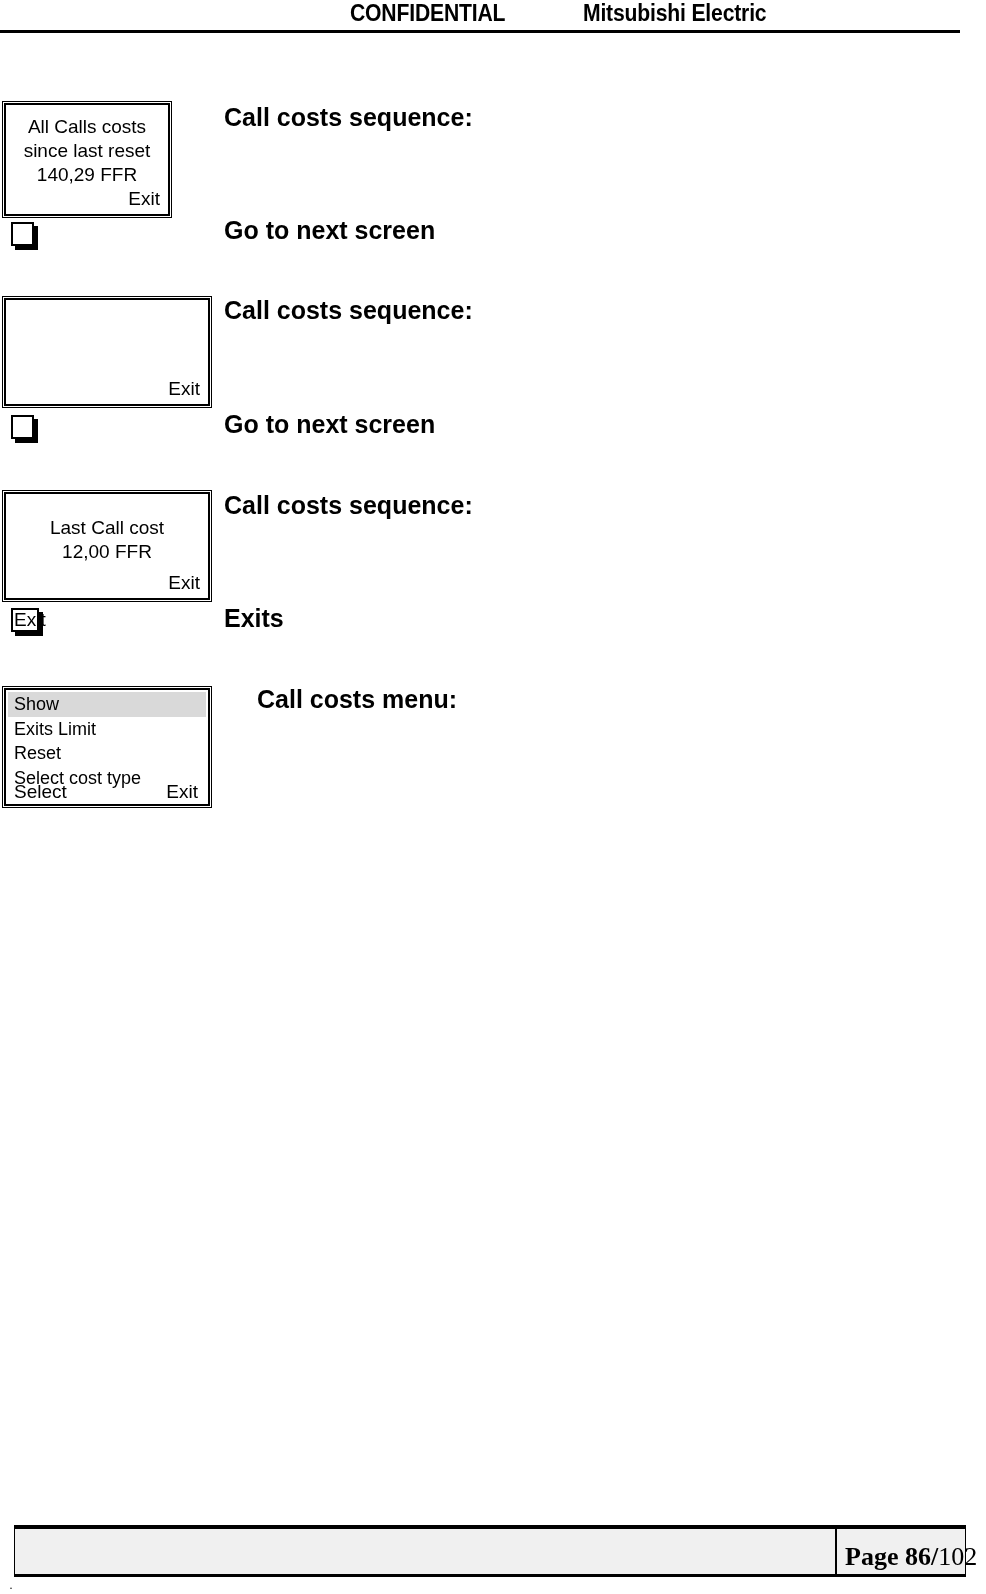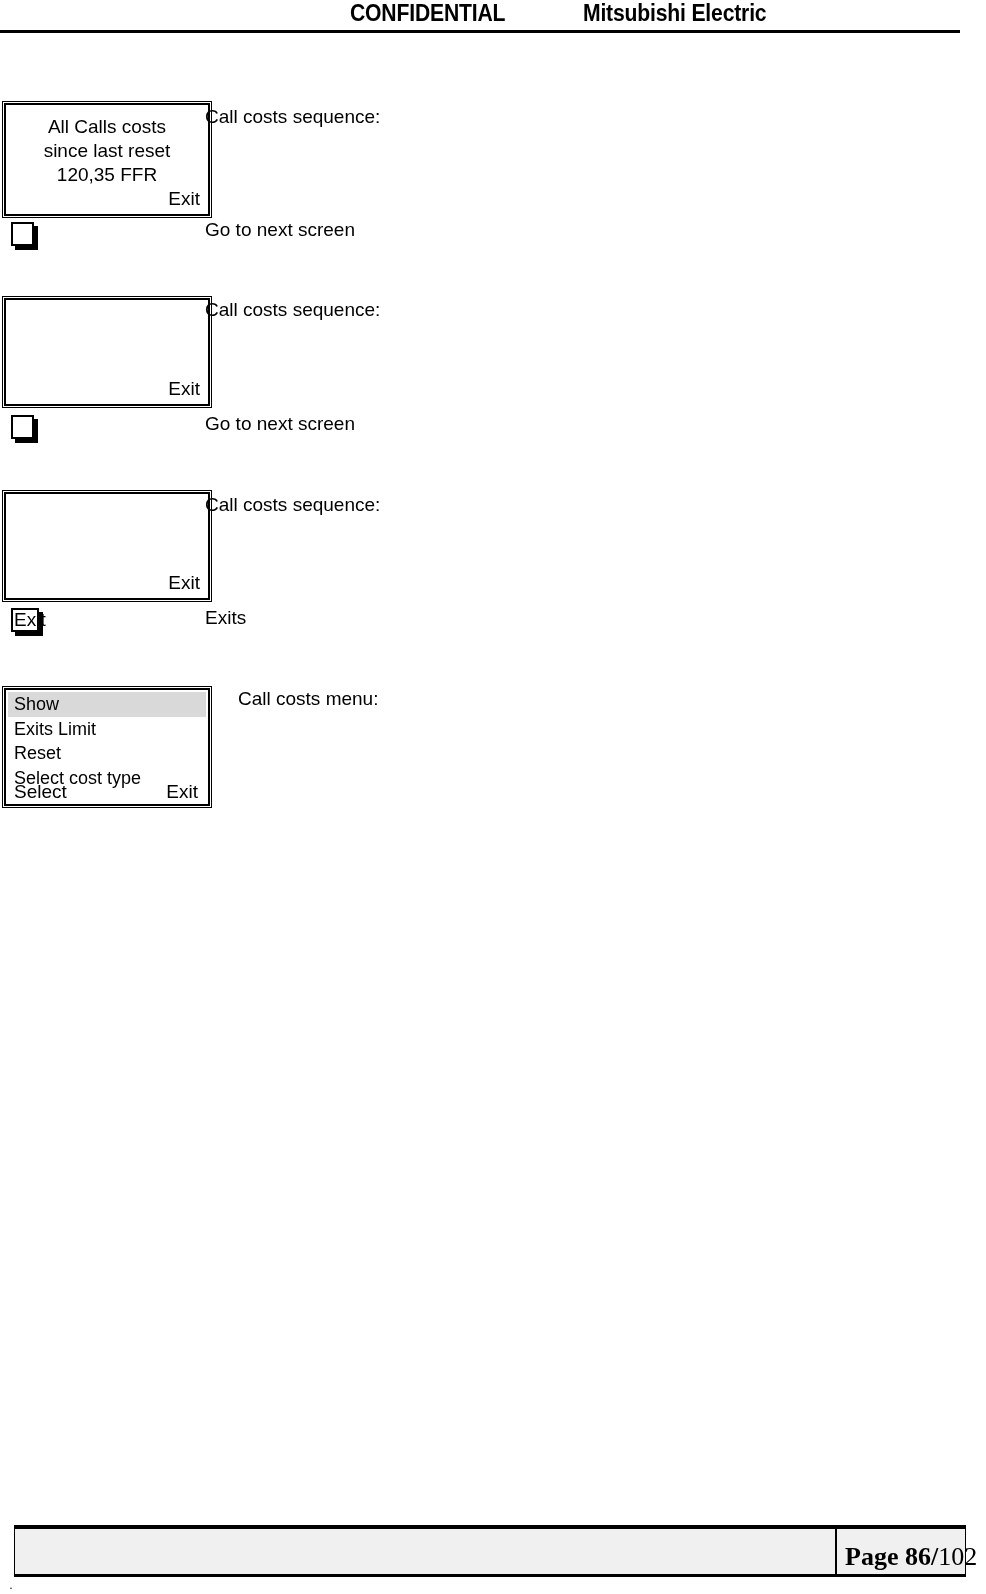--- a/index.html
+++ b/index.html
@@ -128,24 +128,25 @@
     box-shadow: 4px 4px 0 0 #000000;
     font-size: 19px;
     line-height: 20px;
     white-space: nowrap;
     overflow: visible;
   }
 
   
   .annotation {
     position: absolute;
-    left: 205px;
-    font-size: 19px;
+    left: 224px;
+    font-size: 25px;
     line-height: 22px;
     white-space: nowrap;
+    font-weight: bold;
   }
 
   
   .page-footer {
     position: absolute;
     left: 14px;
     top: 1525px;
     width: 952px;
     height: 52px;
     box-sizing: border-box;
@@ -185,26 +186,26 @@
 </head>
 <body>
 
 <div class="page-header">
   <div class="hdr-confidential">CONFIDENTIAL</div>
   <div class="hdr-company">Mitsubishi Electric</div>
   <div class="hdr-rule"></div>
 </div>
 
 <div class="seq-block">
-  <div class="device-screen" style="top:101px; width:210px; height:117px;">
+  <div class="device-screen" style="top:101px; width:170px; height:117px;">
     <div class="screen-inner">
       <div class="screen-text" style="top:10px;">
         <span class="screen-line">All Calls costs</span>
         <span class="screen-line">since last reset</span>
-        <span class="screen-line">120,35 FFR</span>
+        <span class="screen-line">140,29 FFR</span>
       </div>
       <div class="screen-softkeys">
         <span class="sk-left"></span>
         <span class="sk-right">Exit</span>
       </div>
     </div>
   </div>
 
   <div class="key-button" style="left:11px; top:222px; width:23px; height:24px;">
     <span></span>
@@ -228,20 +229,24 @@
     <span></span>
   </div>
 
   <div class="annotation" style="top:299px;">Call costs sequence:</div>
   <div class="annotation" style="top:413px;">Go to next screen</div>
 </div>
 
 <div class="seq-block">
   <div class="device-screen" style="top:490px; width:210px; height:112px;">
     <div class="screen-inner">
+      <div class="screen-text" style="top:22px;">
+        <span class="screen-line">Last Call cost</span>
+        <span class="screen-line">12,00 FFR</span>
+      </div>
       <div class="screen-softkeys">
         <span class="sk-left"></span>
         <span class="sk-right">Exit</span>
       </div>
     </div>
   </div>
 
   <div class="key-button" style="left:11px; top:608px; width:28px; height:24px; padding-left:1px;">
     <span>Exit</span>
   </div>

